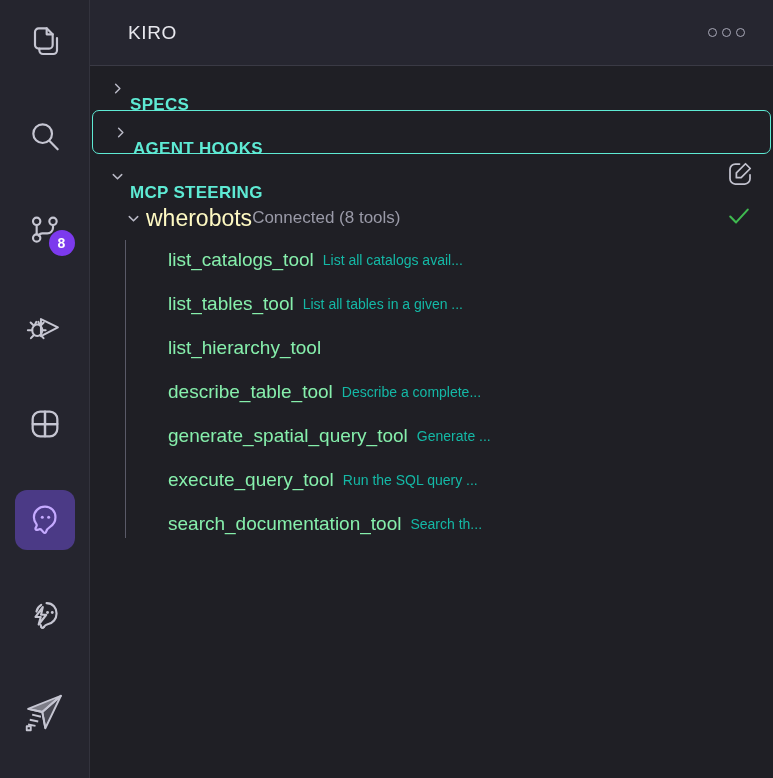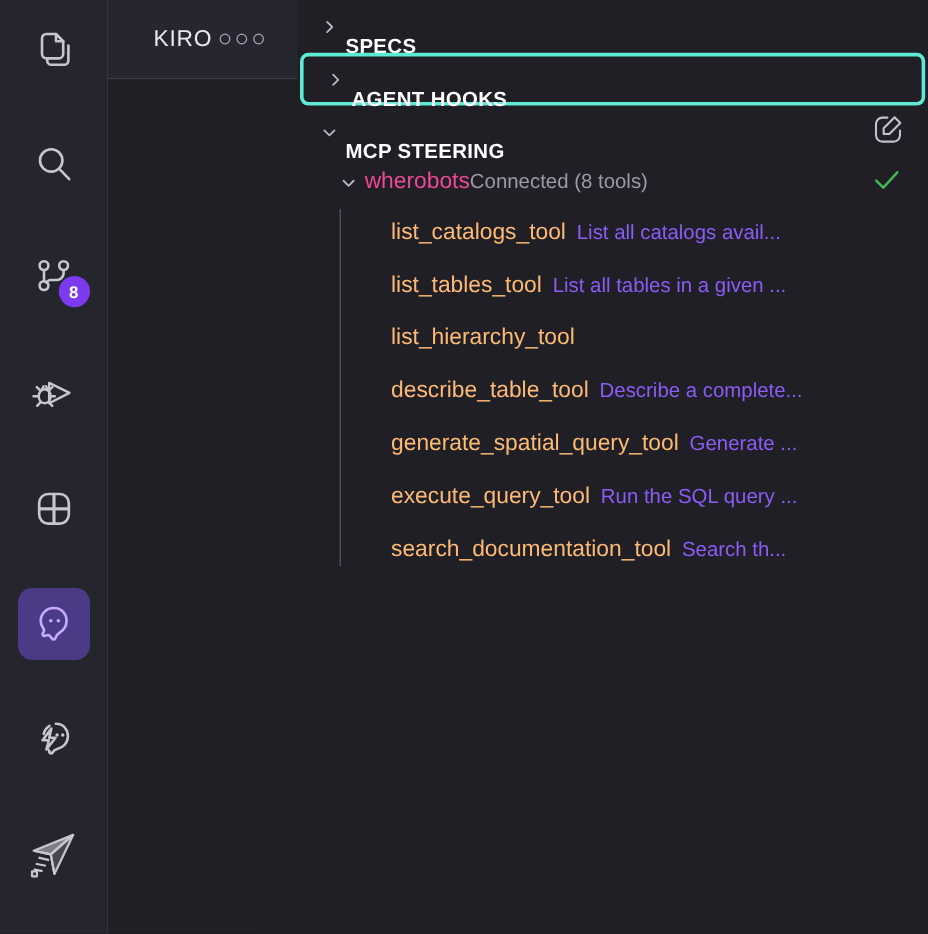--- a/index.html
+++ b/index.html
@@ -59,21 +59,21 @@
     line-height: 1;
     font-family: "Liberation Sans", sans-serif;
   }
 
   
   .panel {
     flex: 1 1 auto;
     height: 778px;
     background: #1f1f25;
     display: flex;
-    flex-direction: row;
+    flex-direction: column;
     min-width: 0;
   }
   .panel-header {
     height: 66px;
     flex: 0 0 66px;
     background: #262630;
     border-bottom: 1px solid #3a3a45;
     display: flex;
     align-items: center;
     justify-content: space-between;
@@ -107,35 +107,35 @@
   
   .section-row {
     height: 44px;
     display: flex;
     align-items: center;
     padding-left: 14px;
     cursor: pointer;
     position: relative;
   }
   .section-row.focused {
-    border: 3px solid #5eead4;
+    border: 1px solid #5eead4;
     border-radius: 7px;
     margin: 0 2px;
     height: 44px;
   }
   .twisty {
     width: 26px;
     flex: 0 0 26px;
     display: flex;
     align-items: center;
     justify-content: center;
     color: #b9b9c6;
   }
   .section-label {
-    color: #ffffff;
+    color: #5eead4;
     font-size: 17px;
     font-weight: bold;
     letter-spacing: 0.3px;
     white-space: nowrap;
     margin-top: 33px;
   }
   .section-row .spacer { flex: 1 1 auto; }
   .edit-icon-wrap {
     margin-right: 18px;
     display: flex;
@@ -145,22 +145,22 @@
 
   
   .server-row {
     height: 40px;
     display: flex;
     align-items: center;
     padding-left: 30px;
     cursor: pointer;
   }
   .server-name {
-    color: #ec4899;
-    font-size: 19px;
+    color: #fef9c3;
+    font-size: 23px;
     font-weight: 400;
     white-space: nowrap;
   }
   .server-status {
     color: #9a9aa8;
     font-size: 17px;
     white-space: nowrap;
   }
   .server-row .spacer { flex: 1 1 auto; }
   .check-wrap { margin-right: 20px; display: flex; align-items: center; }
@@ -179,27 +179,27 @@
   .tool-row {
     height: 44px;
     display: flex;
     align-items: center;
     padding-left: 78px;
     cursor: pointer;
     white-space: nowrap;
     overflow: hidden;
   }
   .tool-name {
-    color: #fdba74;
+    color: #86efac;
     font-size: 19px;
     white-space: nowrap;
   }
   .tool-desc {
-    color: #8b5cf6;
-    font-size: 17px;
+    color: #14b8a6;
+    font-size: 14px;
     margin-left: 9px;
     white-space: nowrap;
     overflow: hidden;
     text-overflow: clip;
   }
 </style>
 </head>
 <body>
 
 <div class="app">

